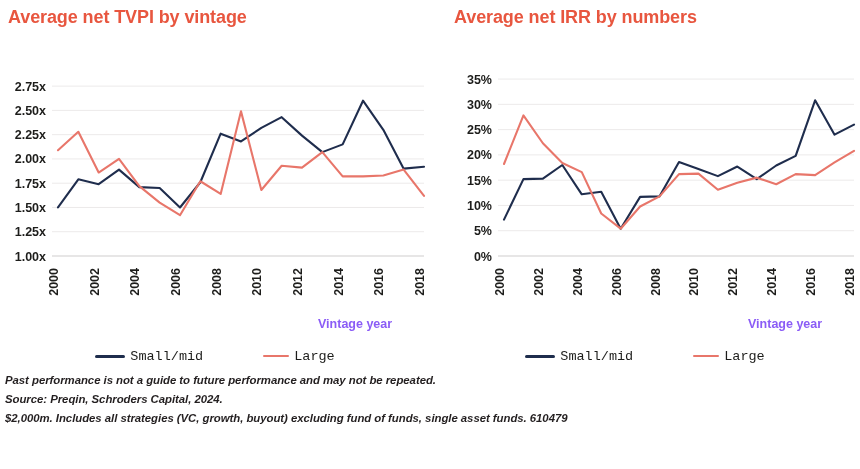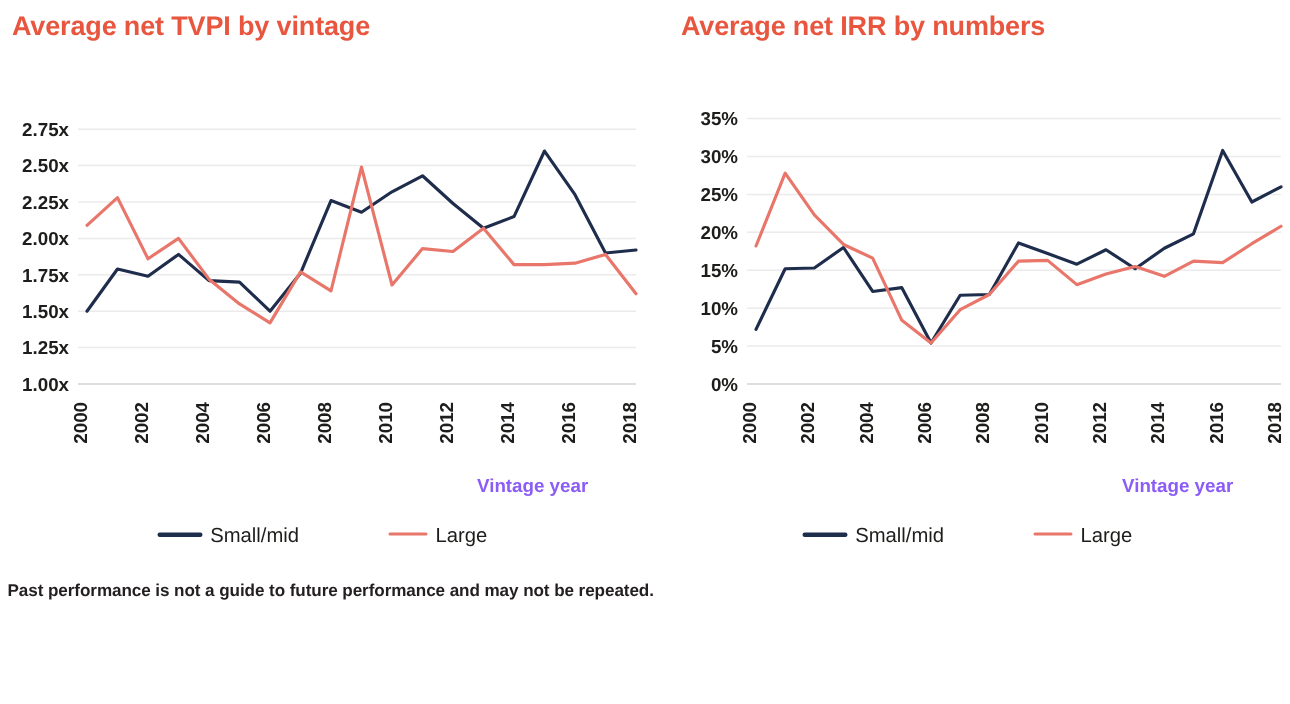--- a/index.html
+++ b/index.html
@@ -72,20 +72,21 @@
     width:860px;
     height:24px;
     display:flex;
   }
   .legend-half{
     width:430px;
     display:flex;
     justify-content:center;
     align-items:center;
     gap:60px;
+    font-family:Liberation Mono, monospace;
   }
   .legend-item{
     display:flex;
     align-items:center;
     gap:5px;
   }
   .legend-swatch{
     display:inline-block;
     width:30px;
     height:3px;
@@ -94,22 +95,23 @@
   .legend-swatch.dashed{ width:26px; height:2px; }
   .legend-label{
     font-size:13.5px;
     color:#1d1d1b;
     white-space:nowrap;
   }
 
   .footnotes{
     position:absolute;
     left:5px;
-    top:385px;
+    top:371px;
     width:850px;
+    font-style:italic;
   }
   .footnote{
     font-size:11.4px;
     font-weight:bold;
     line-height:19px;
     color:#231f20;
     letter-spacing:-0.05px;
     white-space:nowrap;
   }
 </style>
@@ -214,13 +216,15 @@
     </div>
     <div class="legend-item">
       <span class="legend-swatch dashed" style="background: rgb(232, 118, 106);"></span>
       <span class="legend-label">Large</span>
     </div>
   </div>
 </div>
 
 <div class="footnotes">
   <div class="footnote">Past performance is not a guide to future performance and may not be repeated.</div>
+  <div class="footnote">Source: Preqin, Schroders Capital, 2024.</div>
+  <div class="footnote">$2,000m.  Includes all strategies (VC, growth, buyout) excluding fund of funds, single asset funds. 610479</div>
 </div>
 
 </body></html>

